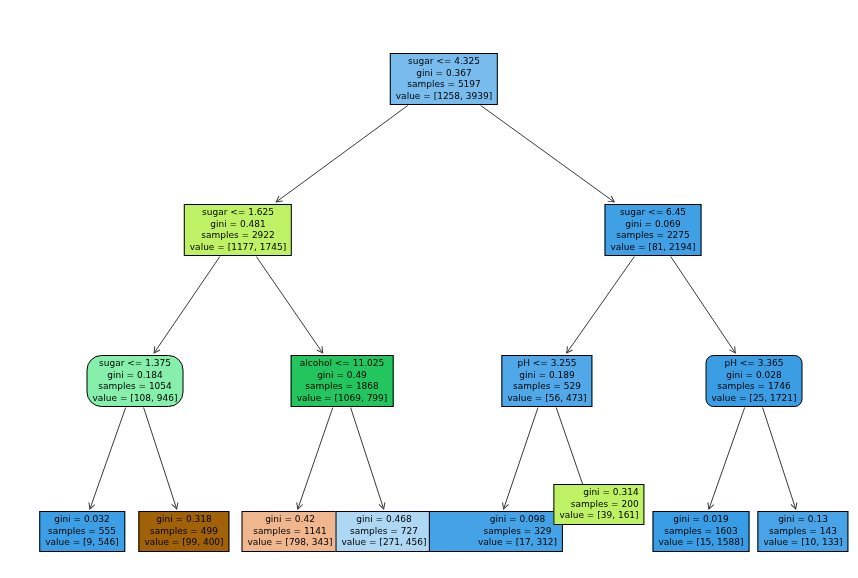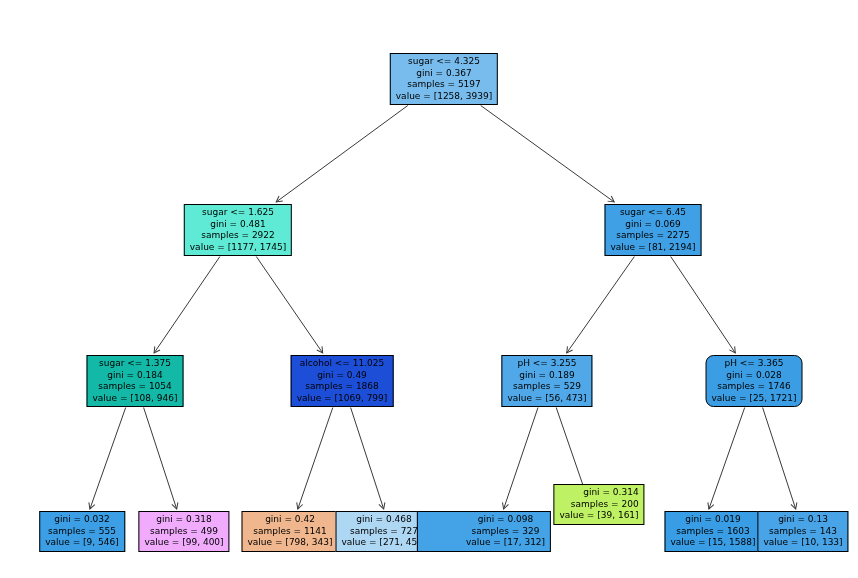--- a/index.html
+++ b/index.html
@@ -72,39 +72,39 @@
         <line x1="762.6" y1="407.5" x2="795.7" y2="509.0" stroke="#3a3a3a" stroke-width="1" marker-end="url(#arrowhead)"></line>
       </g>
   </svg>
   <div class="nodes-layer" id="nodes-layer">
       <div class="node" style="left: 444px; top: 53px; background-color: rgb(120, 188, 237);">
         <span class="node-line">sugar &lt;= 4.325</span>
         <span class="node-line">gini = 0.367</span>
         <span class="node-line">samples = 5197</span>
         <span class="node-line">value = [1258, 3939]</span>
       </div>
-      <div class="node" style="left: 238px; top: 204px; background-color: #5eead4;">
+      <div class="node" style="left: 238px; top: 204px; background-color: #bef264;">
         <span class="node-line">sugar &lt;= 1.625</span>
         <span class="node-line">gini = 0.481</span>
         <span class="node-line">samples = 2922</span>
         <span class="node-line">value = [1177, 1745]</span>
       </div>
       <div class="node" style="left: 653px; top: 204px; background-color: rgb(64, 160, 229);">
         <span class="node-line">sugar &lt;= 6.45</span>
         <span class="node-line">gini = 0.069</span>
         <span class="node-line">samples = 2275</span>
         <span class="node-line">value = [81, 2194]</span>
       </div>
-      <div class="node" style="left: 135px; top: 355px; background-color: #14b8a6;">
+      <div class="node" style="left: 135px; top: 355px; background-color: #86efac; border-radius: 15px;">
         <span class="node-line">sugar &lt;= 1.375</span>
         <span class="node-line">gini = 0.184</span>
         <span class="node-line">samples = 1054</span>
         <span class="node-line">value = [108, 946]</span>
       </div>
-      <div class="node" style="left: 342px; top: 355px; background-color: #1d4ed8;">
+      <div class="node" style="left: 342px; top: 355px; background-color: #22c55e;">
         <span class="node-line">alcohol &lt;= 11.025</span>
         <span class="node-line">gini = 0.49</span>
         <span class="node-line">samples = 1868</span>
         <span class="node-line">value = [1069, 799]</span>
       </div>
       <div class="node" style="left: 547px; top: 355px; background-color: rgb(80, 168, 232);">
         <span class="node-line">pH &lt;= 3.255</span>
         <span class="node-line">gini = 0.189</span>
         <span class="node-line">samples = 529</span>
         <span class="node-line">value = [56, 473]</span>
@@ -113,46 +113,46 @@
         <span class="node-line">pH &lt;= 3.365</span>
         <span class="node-line">gini = 0.028</span>
         <span class="node-line">samples = 1746</span>
         <span class="node-line">value = [25, 1721]</span>
       </div>
       <div class="node" style="left: 82px; top: 511px; background-color: rgb(60, 159, 229);">
         <span class="node-line">gini = 0.032</span>
         <span class="node-line">samples = 555</span>
         <span class="node-line">value = [9, 546]</span>
       </div>
-      <div class="node" style="left: 184px; top: 511px; background-color: #f0abfc;">
+      <div class="node" style="left: 184px; top: 511px; background-color: #a16207;">
         <span class="node-line">gini = 0.318</span>
         <span class="node-line">samples = 499</span>
         <span class="node-line">value = [99, 400]</span>
       </div>
       <div class="node" style="left: 290px; top: 511px; background-color: rgb(240, 183, 142);">
         <span class="node-line">gini = 0.42</span>
         <span class="node-line">samples = 1141</span>
         <span class="node-line">value = [798, 343]</span>
       </div>
       <div class="node" style="left: 384px; top: 511px; background-color: rgb(174, 215, 244);">
         <span class="node-line">gini = 0.468</span>
         <span class="node-line">samples = 727</span>
         <span class="node-line">value = [271, 456]</span>
       </div>
-      <div class="node" style="left: 484px; top: 511px; background-color: rgb(68, 162, 230); padding-left: 48px;">
+      <div class="node" style="left: 496px; top: 511px; background-color: rgb(68, 162, 230); padding-left: 48px;">
         <span class="node-line">gini = 0.098</span>
         <span class="node-line">samples = 329</span>
         <span class="node-line">value = [17, 312]</span>
       </div>
       <div class="node" style="left: 599px; top: 484px; background-color: #bef264; text-align: right;">
         <span class="node-line">gini = 0.314</span>
         <span class="node-line">samples = 200</span>
         <span class="node-line">value = [39, 161]</span>
       </div>
-      <div class="node" style="left: 701px; top: 511px; background-color: rgb(57, 157, 229); margin-left: 12px;">
+      <div class="node" style="left: 701px; top: 511px; background-color: rgb(57, 157, 229);">
         <span class="node-line">gini = 0.019</span>
         <span class="node-line">samples = 1603</span>
         <span class="node-line">value = [15, 1588]</span>
       </div>
       <div class="node" style="left: 803px; top: 511px; background-color: rgb(72, 164, 231);">
         <span class="node-line">gini = 0.13</span>
         <span class="node-line">samples = 143</span>
         <span class="node-line">value = [10, 133]</span>
       </div>
     </div>

